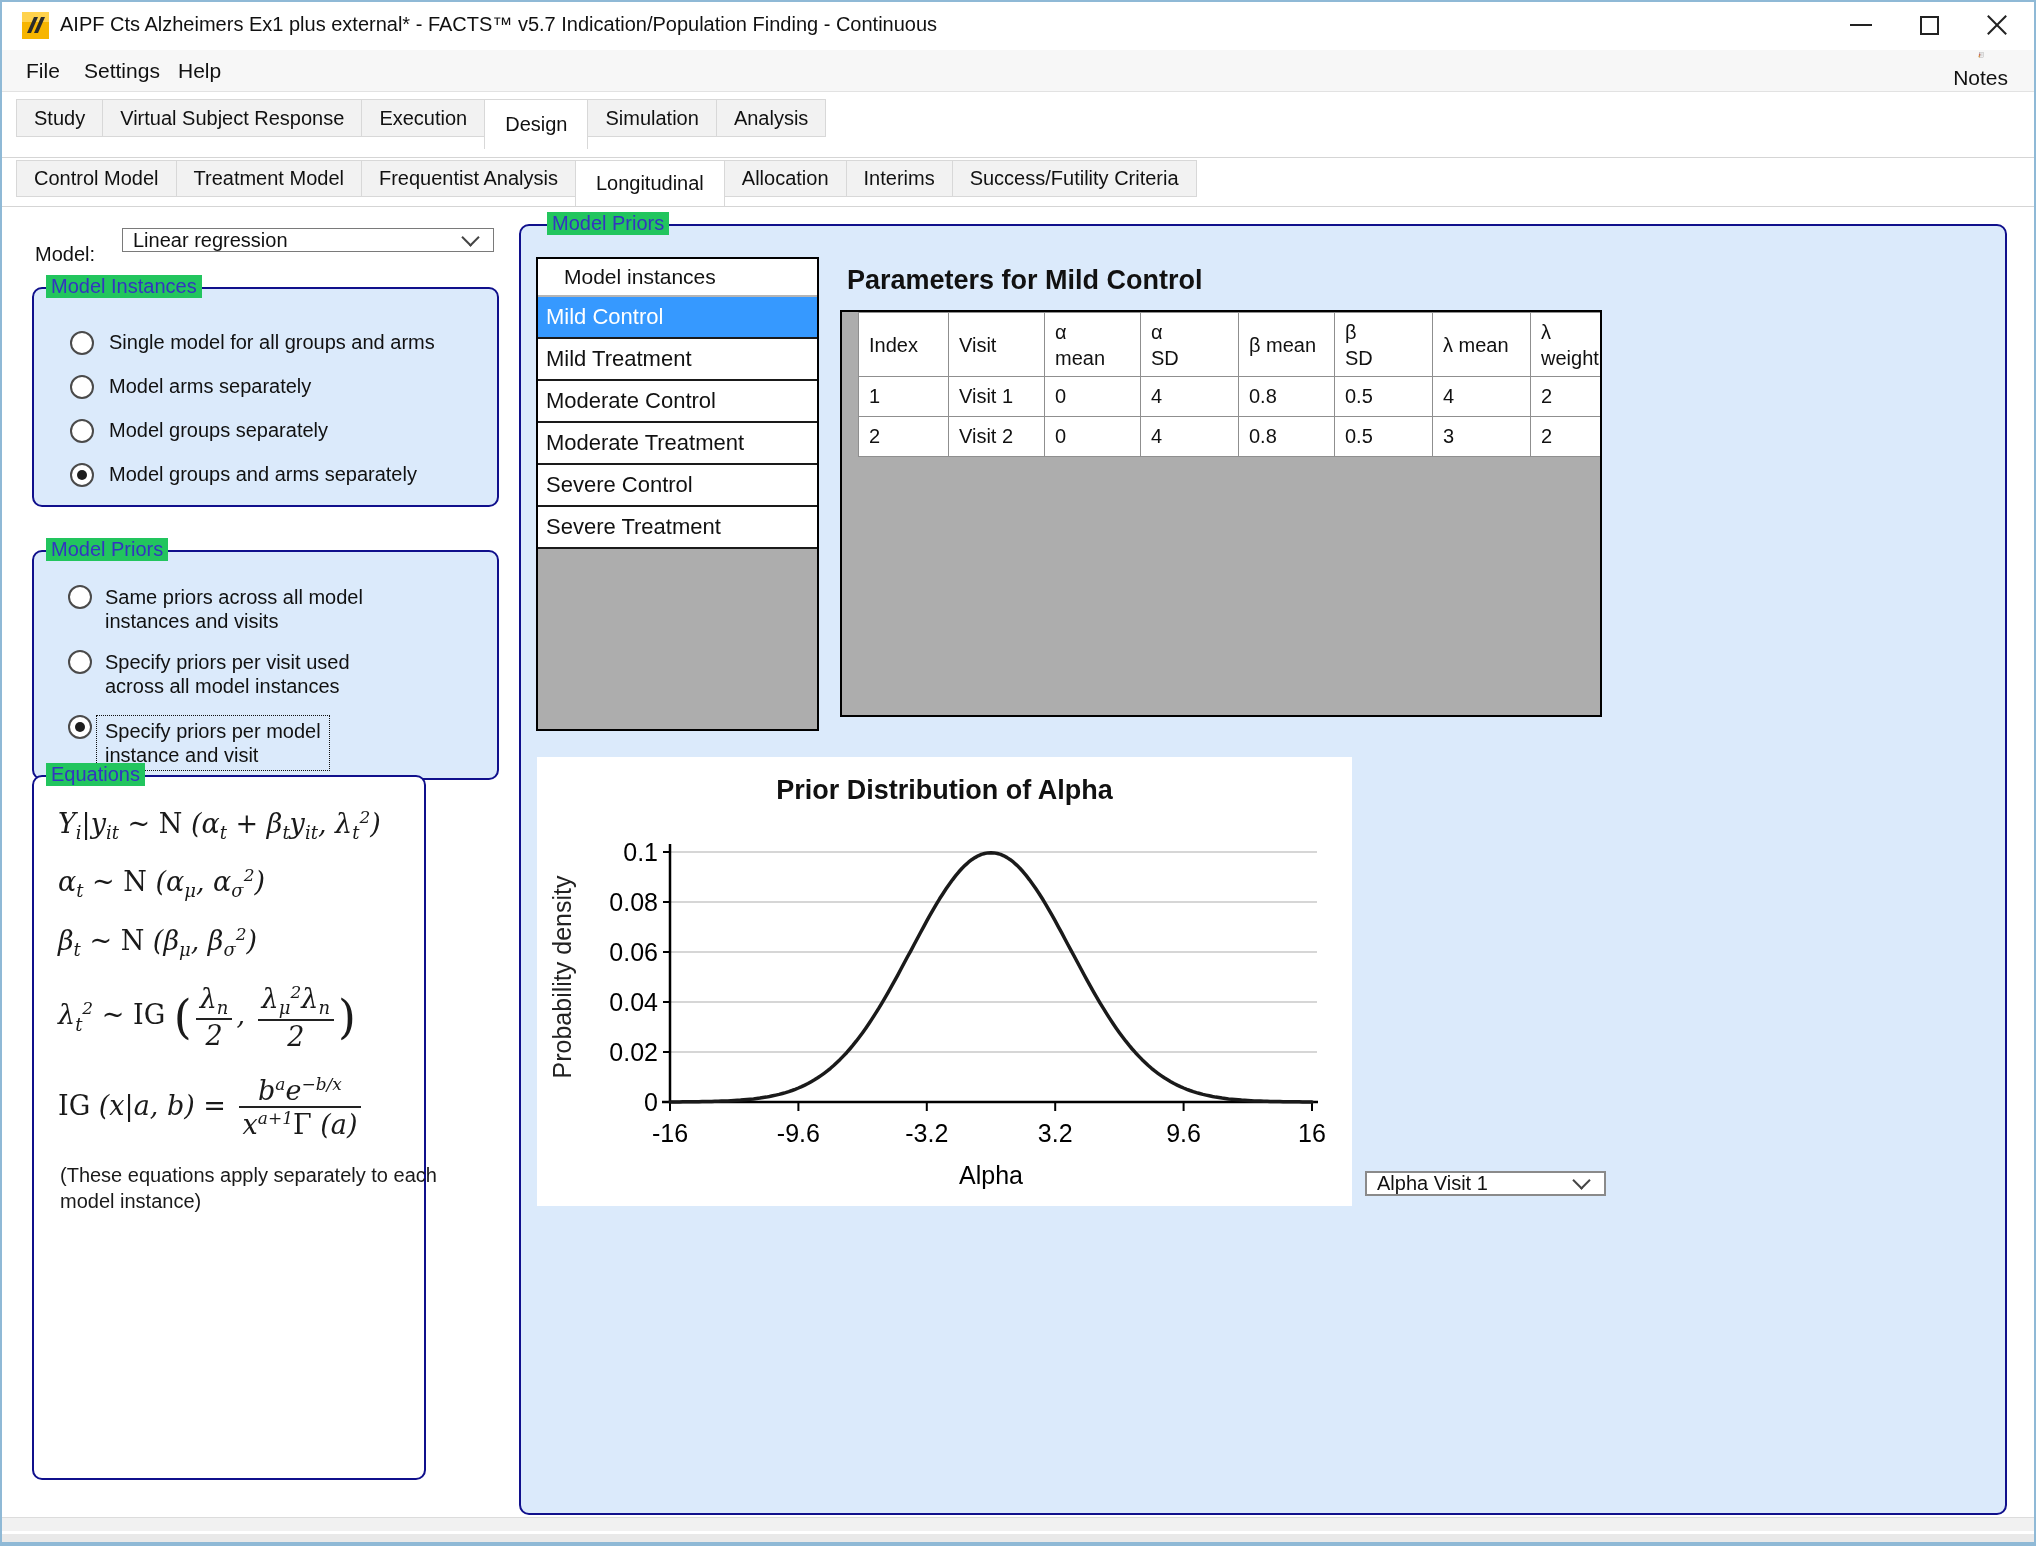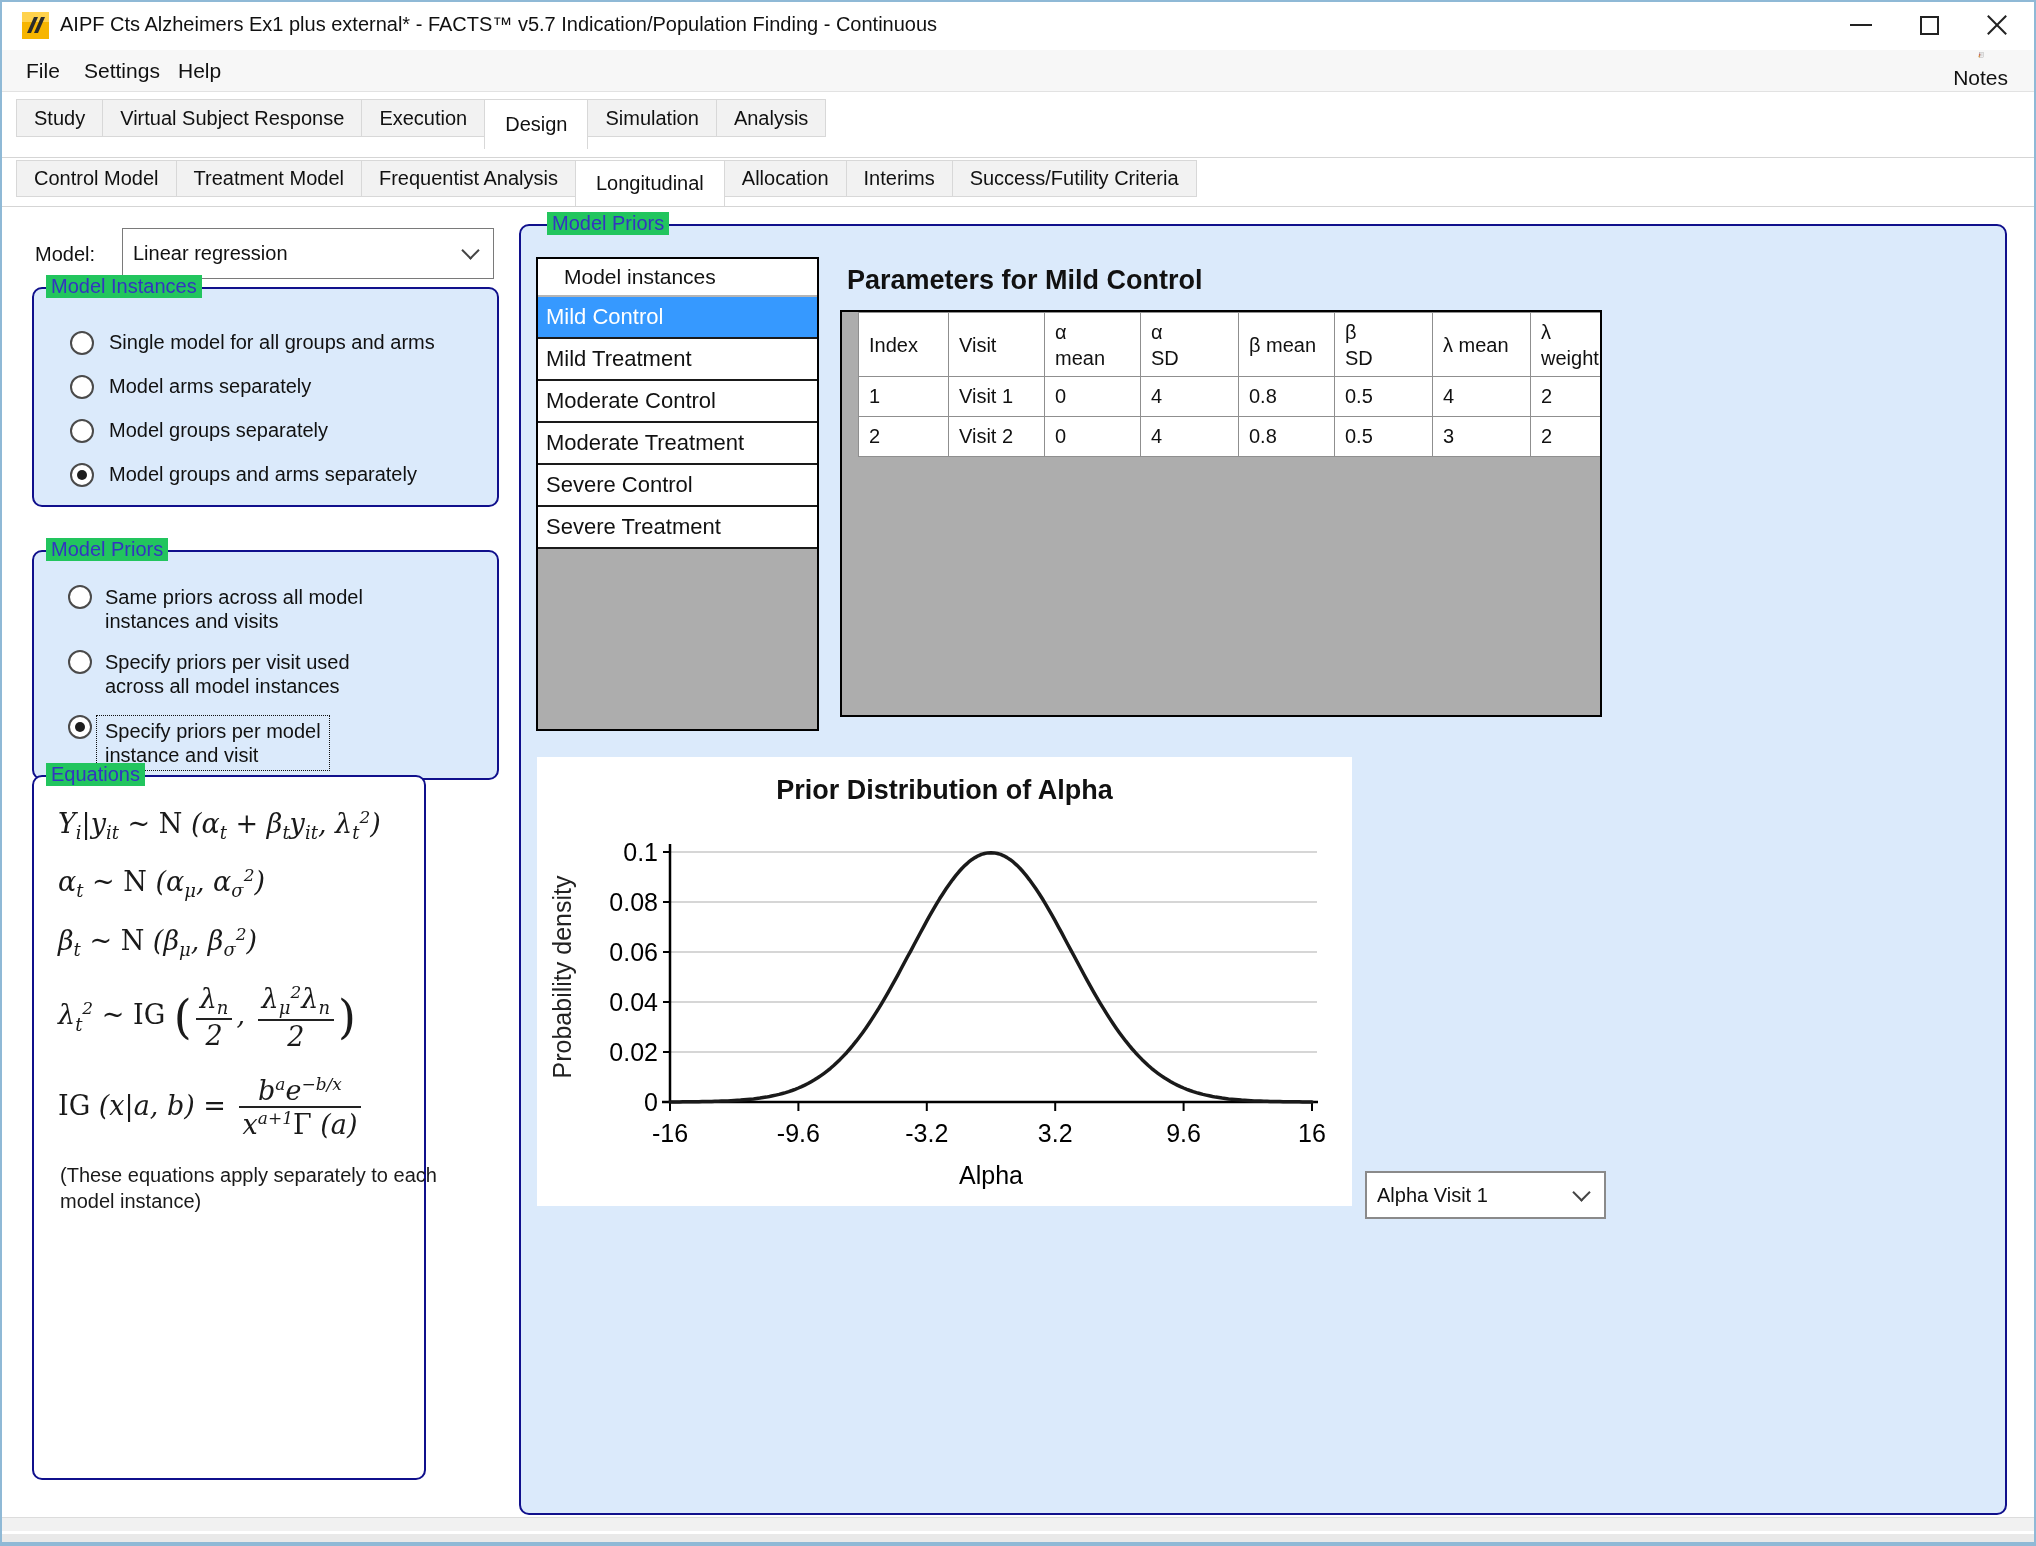--- a/index.html
+++ b/index.html
@@ -36,21 +36,21 @@
   .groupbox{position:absolute;border:2px solid #10108c;border-radius:10px;background:#dbeafb;}
   .groupbox.white{background:#fff;}
   .legend{position:absolute;top:-14px;left:12px;background:#22c55e;padding:0 5px;
           font-size:20px;color:#3434c0;white-space:nowrap;z-index:2;}
   
   #model-label{position:absolute;left:33px;top:241px;font-size:20px;}
   .combo{position:absolute;background:#fff;border:1px solid #7a7a7a;display:flex;align-items:center;font-size:20px;}
   .combo .txt{flex:1;padding-left:10px;white-space:nowrap;overflow:hidden;}
   .chev{width:13px;height:13px;border-right:2px solid #444;border-bottom:2px solid #444;
         transform:rotate(45deg);margin:-6px 16px 0 0;flex:none;}
-  #model-combo{left:120px;top:226px;width:372px;height:51px;}
+  #model-combo{left:120px;top:226px;width:372px;height:24px;}
   .radio{width:24px;height:24px;border:2px solid #4a4a4a;border-radius:50%;background:#fff;position:relative;flex:none;}
   .radio.sel:after{content:'';position:absolute;inset:5px;border-radius:50%;background:#1d1d1d;}
   .radio-row{display:flex;gap:15px;align-items:center;font-size:20px;margin:11px 0 0 36px;height:33px;}
   .radio-row2{display:flex;gap:13px;align-items:flex-start;font-size:20px;line-height:24px;margin:17px 0 0 34px;}
   .opt-label.focus{border:1px dotted #111;padding:3px 8px;margin-left:-9px;}
   #g1-options{padding-top:26px;}
   #g2-options{padding-top:16px;}
   
   #eq-list{padding:30px 0 0 24px;}
   .eq{font-family:"DejaVu Serif",serif;font-size:27px;font-style:italic;color:#1a1a1a;
@@ -77,21 +77,21 @@
   #params-table{border-collapse:collapse;table-layout:fixed;width:100%;margin-left:16px;}
   #params-table th,#params-table td{background:#fff;border:1px solid #8f8f8f;
       font-size:20px;font-weight:normal;text-align:left;padding:2px 4px 2px 10px;vertical-align:middle;}
   #params-table th{height:64px;line-height:26px;}
   #params-table td{height:40px;}
   
   #chart-panel{position:absolute;left:535px;top:755px;width:815px;height:449px;background:#fff;}
   #chart-title{position:absolute;left:0;top:18px;width:100%;text-align:center;
                font-size:27px;font-weight:bold;}
   #chart-svg{position:absolute;left:0;top:0;}
-  #chart-combo{left:1363px;top:1169px;width:241px;height:48px;border:2px solid #8a8a8a;}
+  #chart-combo{left:1363px;top:1169px;width:241px;height:25px;border:2px solid #8a8a8a;}
   
   #statusbar{position:absolute;left:0;top:1515px;width:100%;height:31px;background:#f1f1f1;border-top:1px solid #dcdcdc;}
   #statusbar .inner{position:absolute;left:0;top:13px;width:100%;height:3px;background:#ffffff;}
   #statusbar .lower{position:absolute;left:0;top:16px;width:100%;height:9px;background:#e9e9e9;}
   #statusbar .edge{position:absolute;left:0;bottom:0;width:100%;height:6px;background:#8fb9d6;}
 </style>
 </head>
 <body>
 
 <div id="win">

